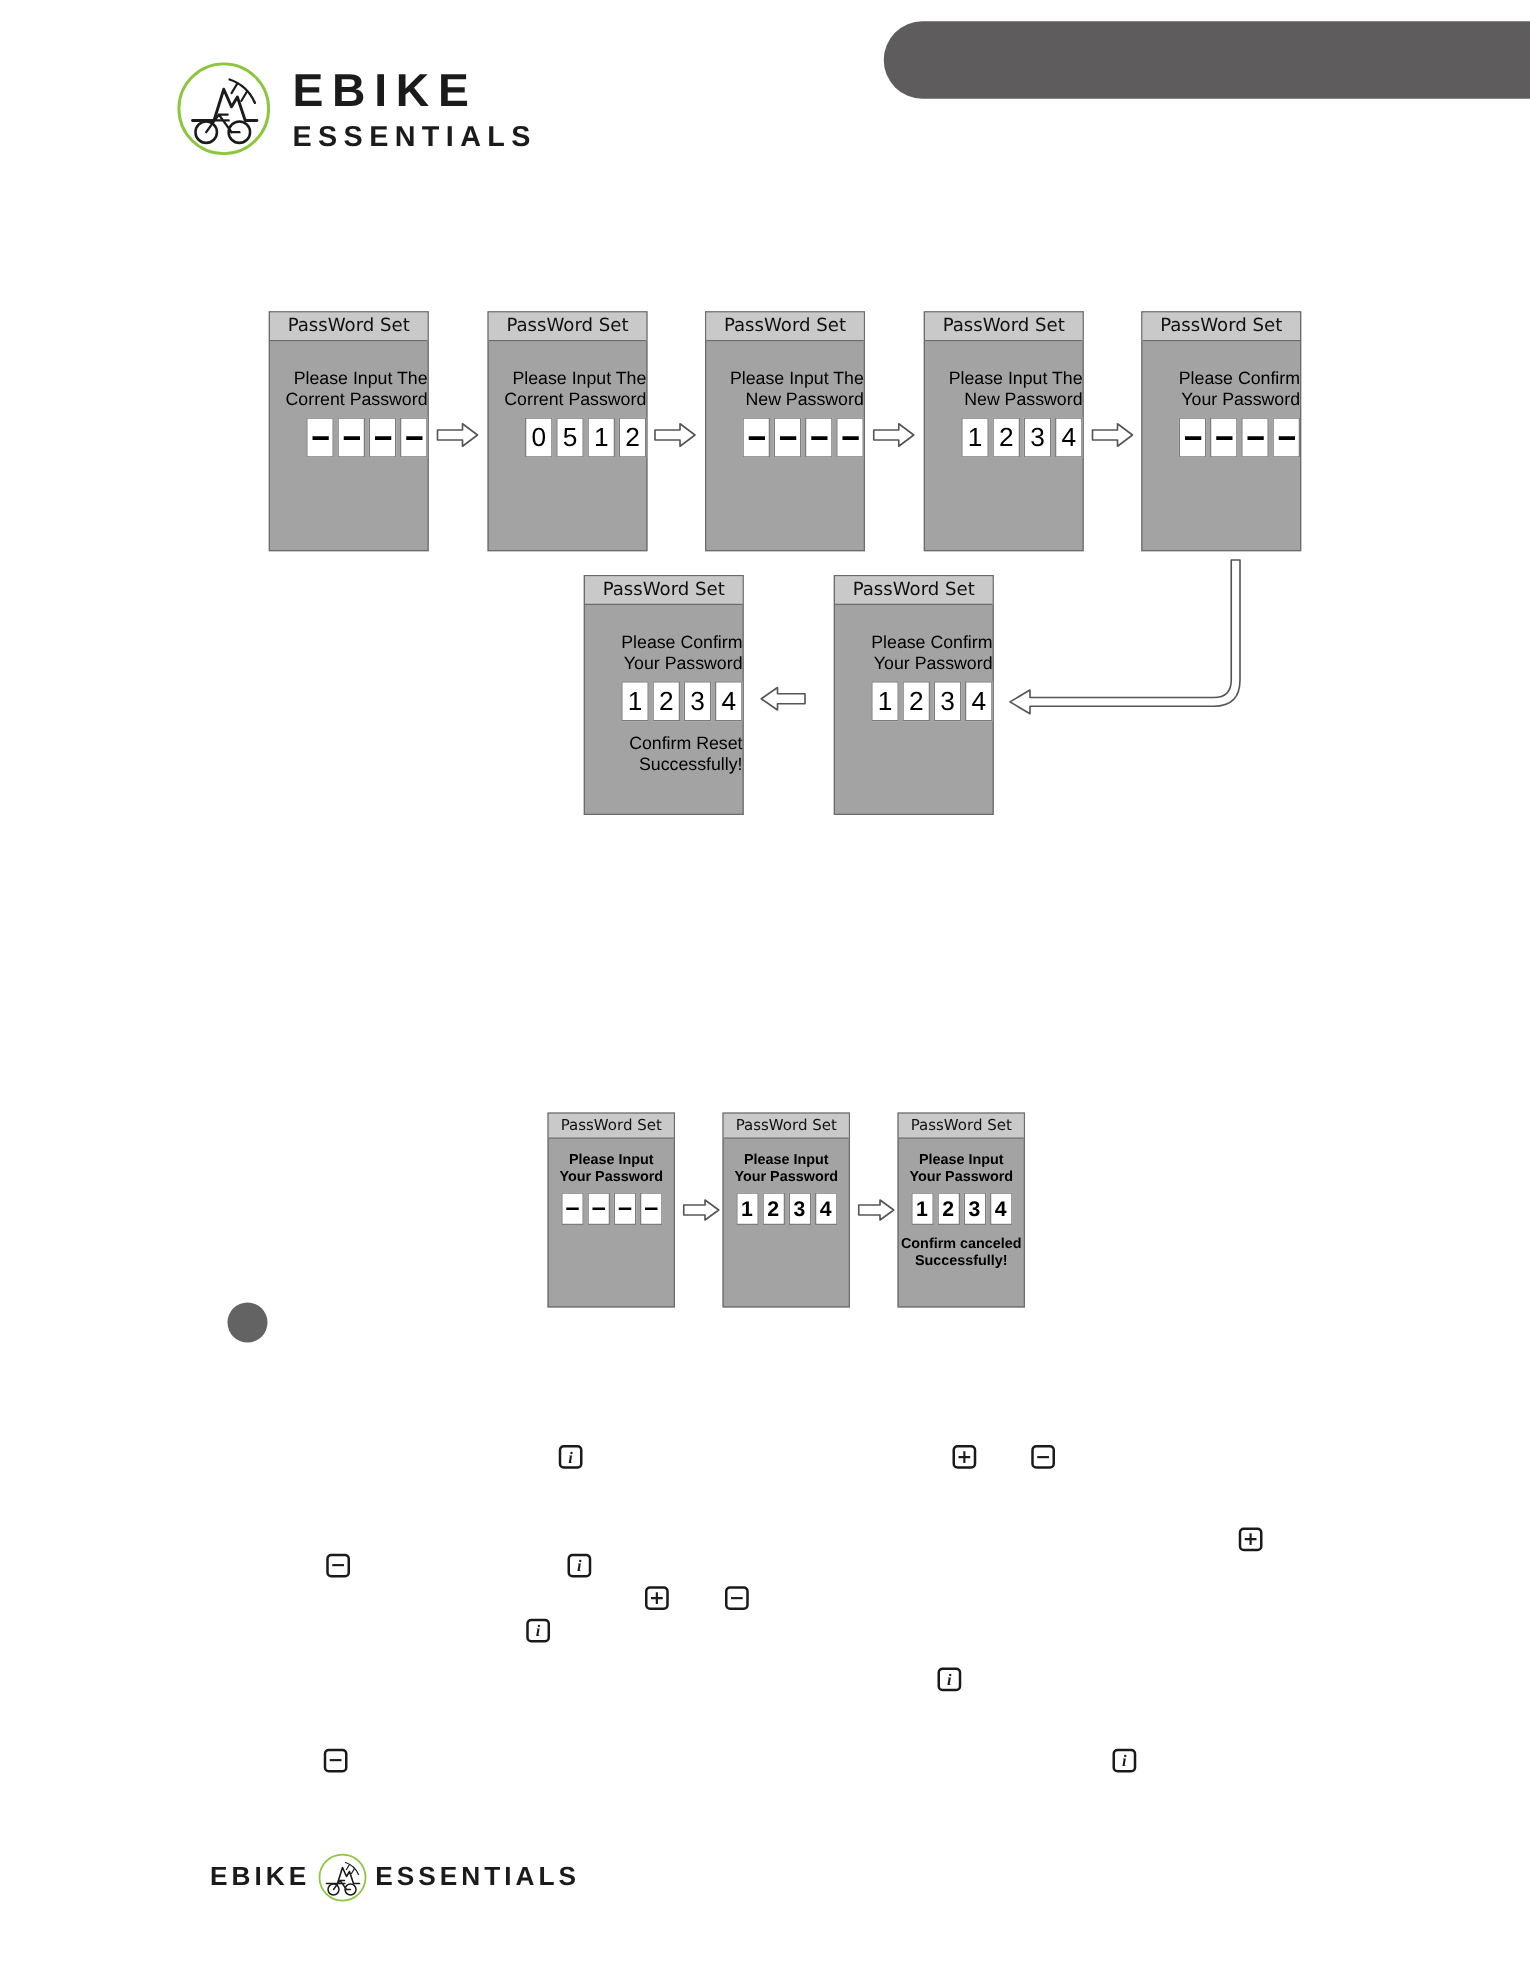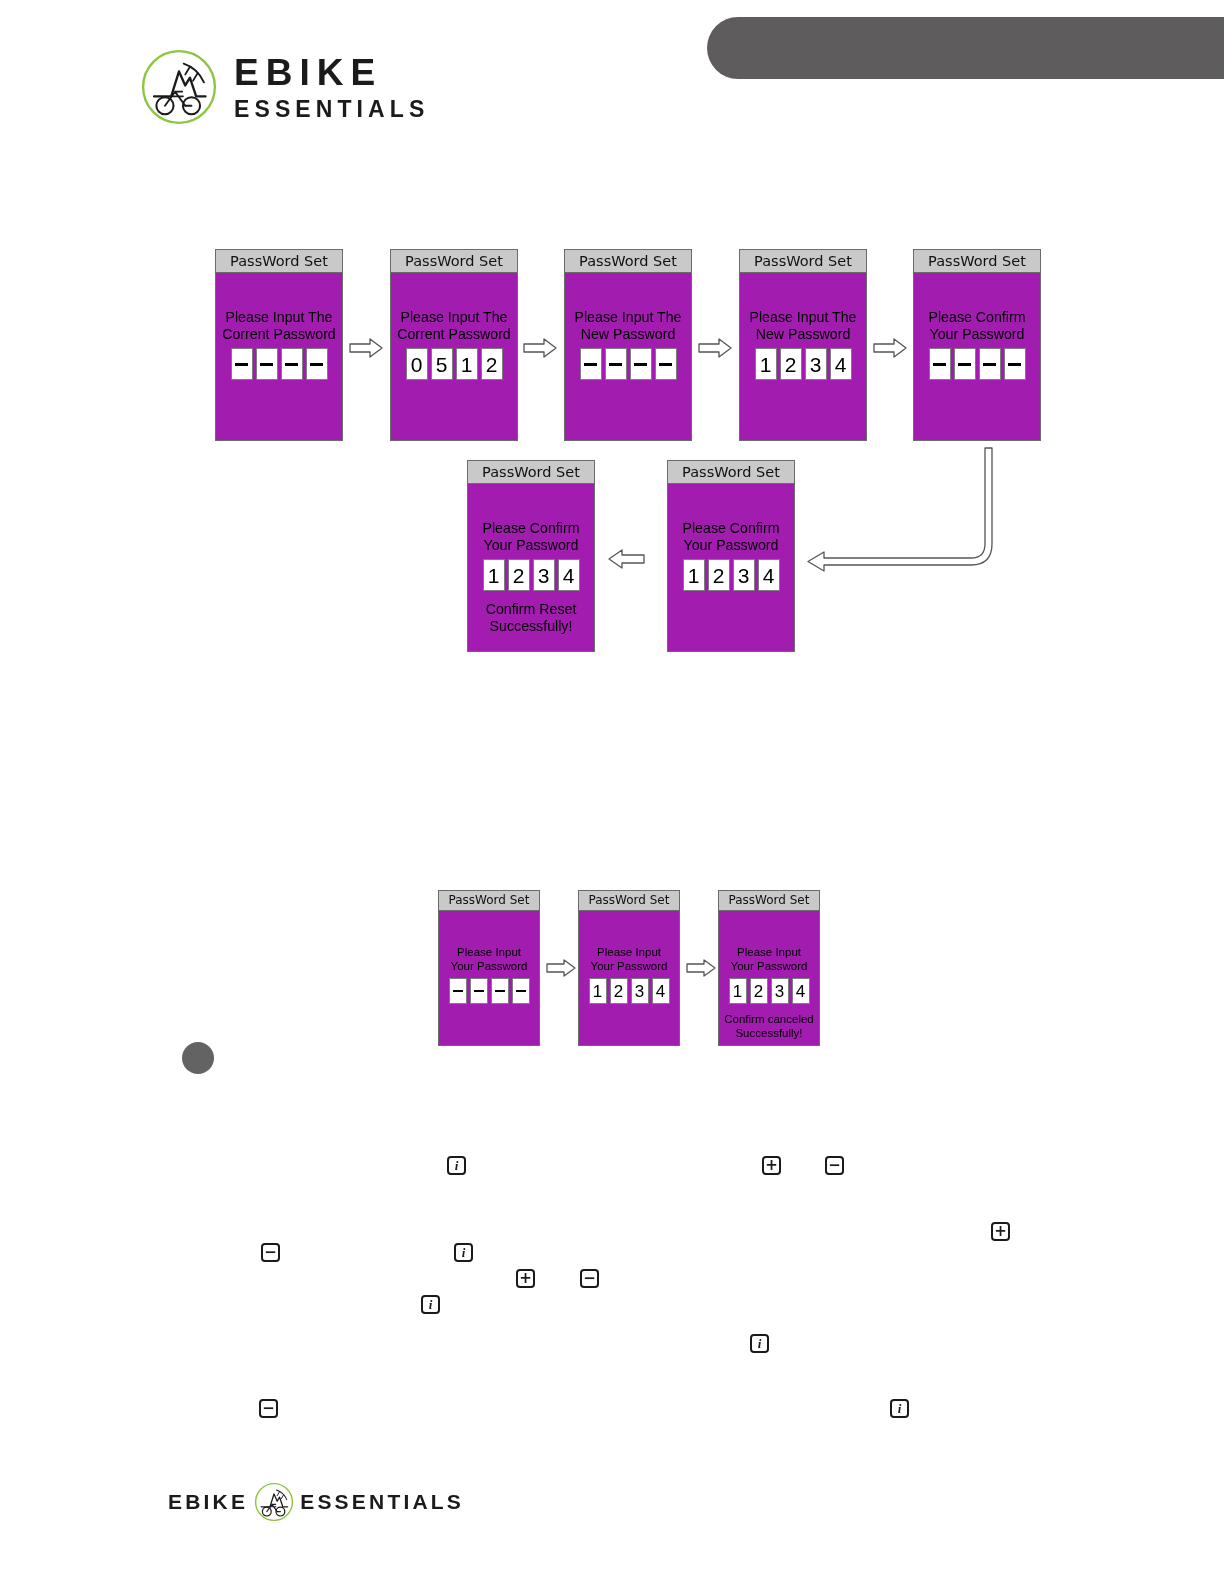--- a/index.html
+++ b/index.html
@@ -58,21 +58,21 @@
     font-size: 23px;
     font-weight: bold;
     letter-spacing: 5.1px;
     color: #1b1b1b;
     margin-top: 7px;
   }
 
   
   .device {
     position: absolute;
-    background: #a21caf;
+    background: #a3a3a3;
     border: 1.5px solid #6b6b6b;
     box-sizing: border-box;
   }
   .device-title {
     background: #c9c9c9;
     border-bottom: 1.5px solid #6b6b6b;
     text-align: center;
     color: #111111;
     font-family: "DejaVu Sans", sans-serif;
     white-space: nowrap;
@@ -104,31 +104,31 @@
   }
   .pin-cell.empty::after {
     content: "";
     display: block;
     background: #000000;
   }
 
   
   .size-lg { width: 128px; height: 192px; }
   .size-lg .device-title { height: 22px; line-height: 22px; font-size: 14.5px; }
-  .size-lg .device-body { padding-top: 36px; }
+  .size-lg .device-body { padding-top: 22px; align-items: flex-end; }
   .size-lg .device-line { font-size: 14.2px; line-height: 16.5px; }
   .size-lg .pin-row { gap: 3px; margin-top: 6px; }
   .size-lg .pin-cell { width: 22px; height: 32px; font-size: 21px; }
   .size-lg .pin-cell.empty::after { width: 13px; height: 3px; }
   .size-lg .device-line.note { margin-top: 10px; }
 
   
   .size-sm { width: 102px; height: 156px; }
   .size-sm .device-title { height: 19px; line-height: 19px; font-size: 12px; }
-  .size-sm .device-body { padding-top: 35px; }
+  .size-sm .device-body { padding-top: 11px; font-weight: bold; }
   .size-sm .device-line { font-size: 11.5px; line-height: 13.5px; }
   .size-sm .pin-row { gap: 3px; margin-top: 5px; }
   .size-sm .pin-cell { width: 18px; height: 26px; font-size: 17px; }
   .size-sm .pin-cell.empty::after { width: 10px; height: 2.5px; }
   .size-sm .device-line.note { margin-top: 9px; }
 
   
   .arrow {
     position: absolute;
   }

